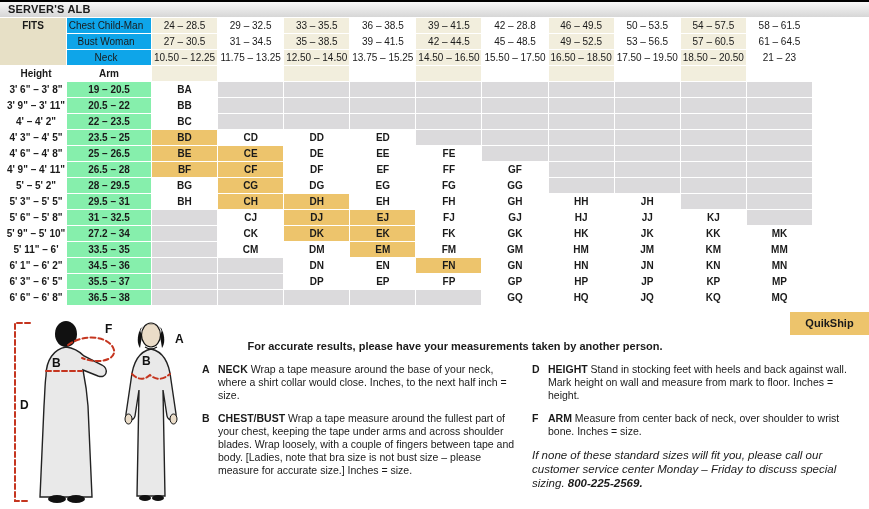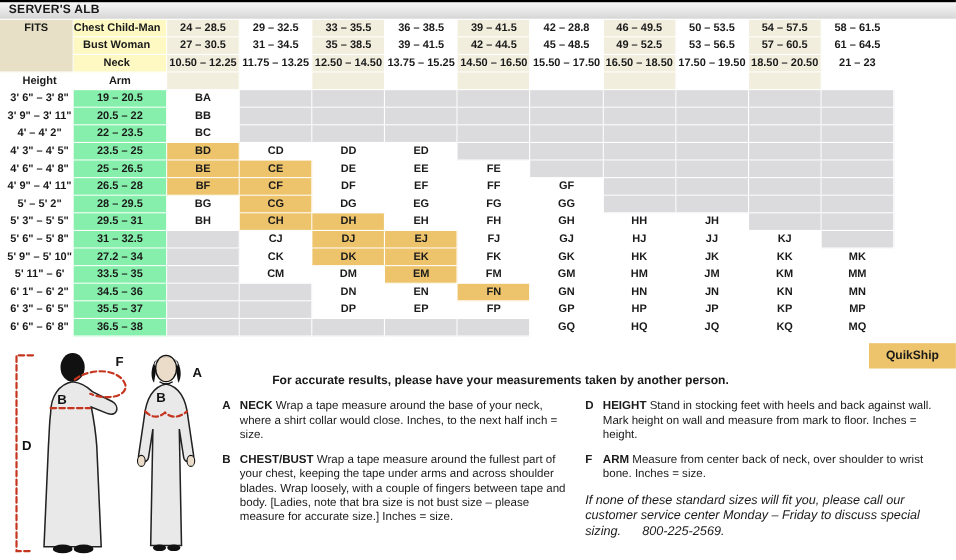--- a/index.html
+++ b/index.html
@@ -25,22 +25,22 @@
     position:absolute; top:18px; left:0; width:813px;
     display:grid; grid-template-columns:67px 85px repeat(10,1fr);
     grid-auto-rows:16px; background:#fff;
   }
   .grid>div{
     border-right:1px solid #fff; border-bottom:1px solid #fff;
     font-size:10px; line-height:15px; text-align:center;
     white-space:nowrap; overflow:hidden; box-sizing:border-box;
   }
   .fits{background:var(--beige); font-weight:bold; font-size:11px; line-height:47px;}
-  .flabel{font-weight:bold; text-align:right; padding-right:6px; background:#fef9c3;}
-  .vh{font-weight:bold; background:#fff;}
+  .flabel{font-weight:normal; text-align:right; padding-right:6px; background:#0ea5e9;}
+  .vh{font-weight:normal; background:#fff;}
   .cream{background:var(--cream);}
   .hh{font-weight:bold; text-align:left; padding-left:6px; background:#fff;}
   .ah{font-weight:bold; background:#fff;}
   .hcell{text-align:left; padding-left:6px; font-weight:bold; background:#fff;}
   .acell{font-weight:bold; background:#86efac;}
   .code{font-weight:bold; background:#fff;}
   .hl{background:var(--orange);}
   .empty{background:var(--gray);}
   
   .quikship{
@@ -55,21 +55,21 @@
   }
   .instr{position:absolute; top:363px; font-size:10.5px; line-height:13px;}
   .instr-left{left:202px; width:322px;}
   .instr-right{left:532px; width:330px;}
   .item{display:flex; margin-bottom:10px;}
   .item .letter{font-weight:bold; width:16px; flex:none;}
   .item .term{font-weight:bold;}
   .special{
     font-style:italic; font-size:11.5px; line-height:14px; margin-top:4px;
   }
-  .special .phone{font-weight:normal;margin-left:16px;}
+  .special .phone{font-weight:bold;}
   
   .diagram{position:absolute; top:318px; left:4px;}
   .dash{fill:none; stroke:var(--red); stroke-width:2; stroke-dasharray:5 3; stroke-linecap:round;}
   .lbl{font-family:"Liberation Sans",sans-serif; font-weight:bold; font-size:12px; fill:#111;}
   .robe{fill:#e9e9e9; stroke:#222; stroke-width:1.4;}
 </style>
 </head>
 <body>
 
 <div class="sheet">

